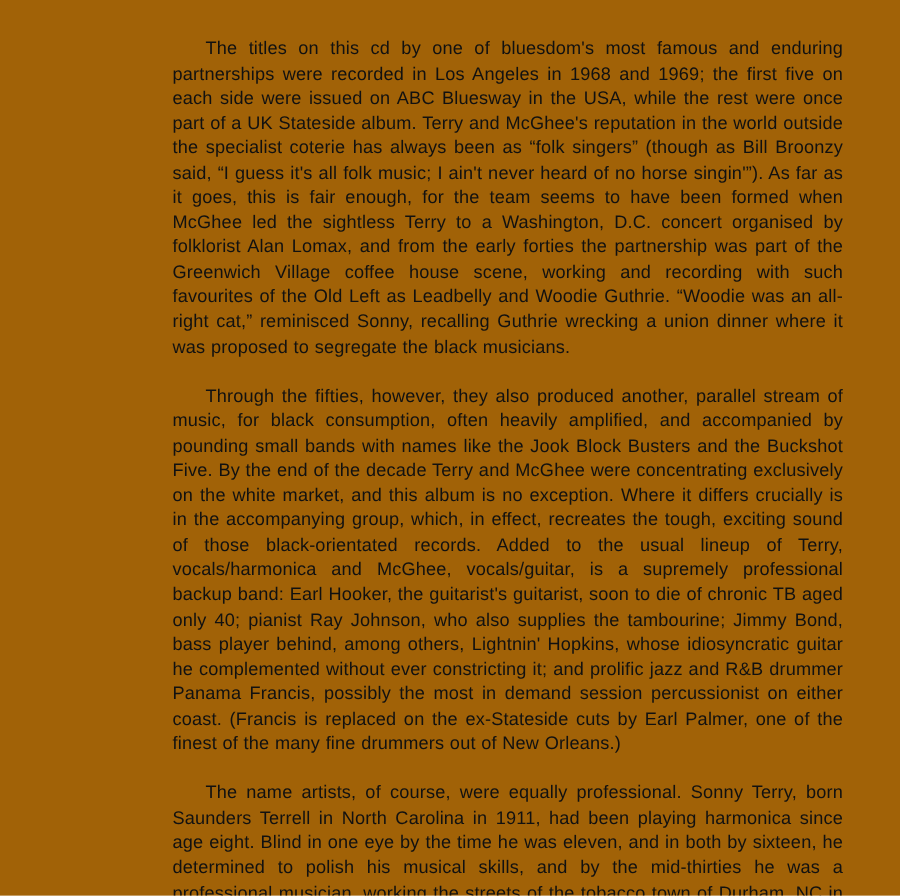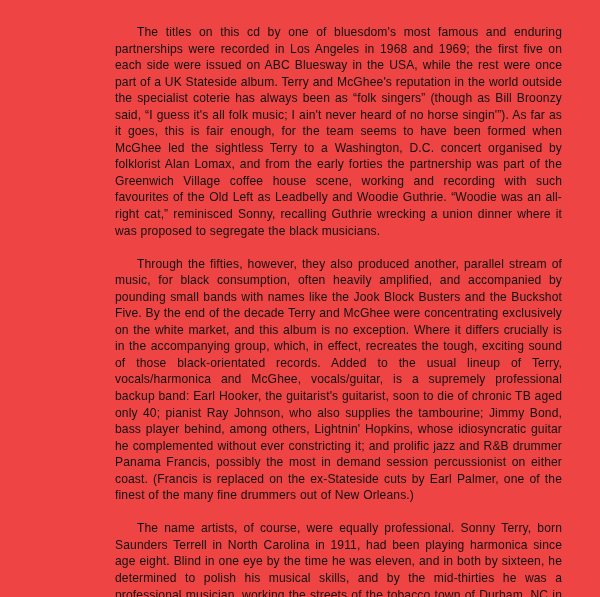--- a/index.html
+++ b/index.html
@@ -13,21 +13,21 @@
     font-family: "Liberation Sans", sans-serif;
     color: #0d0d0d;
     overflow: hidden;
   }
   .page {
     position: relative;
     width: 600px;
     height: 597px;
     box-sizing: border-box;
     padding: 24px 38px 20px 115px;
-    background: #ef4444;
+    background: #a16207;
   }
   .body-text {
     font-size: 12.1px;
     line-height: 16.55px;
     text-align: justify;
     text-justify: inter-word;
     letter-spacing: 0.01em;
     word-spacing: 0.02em;
     color: #111111;
   }

